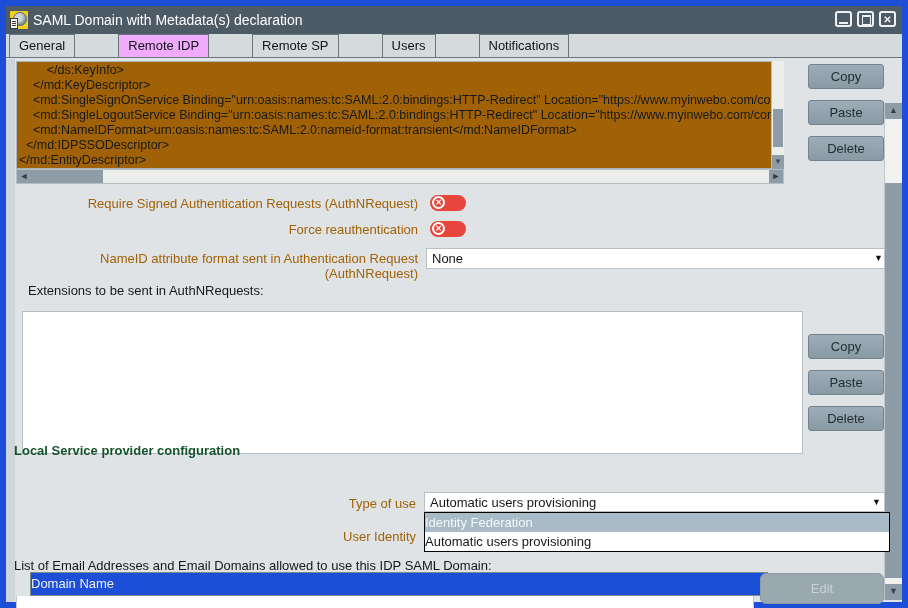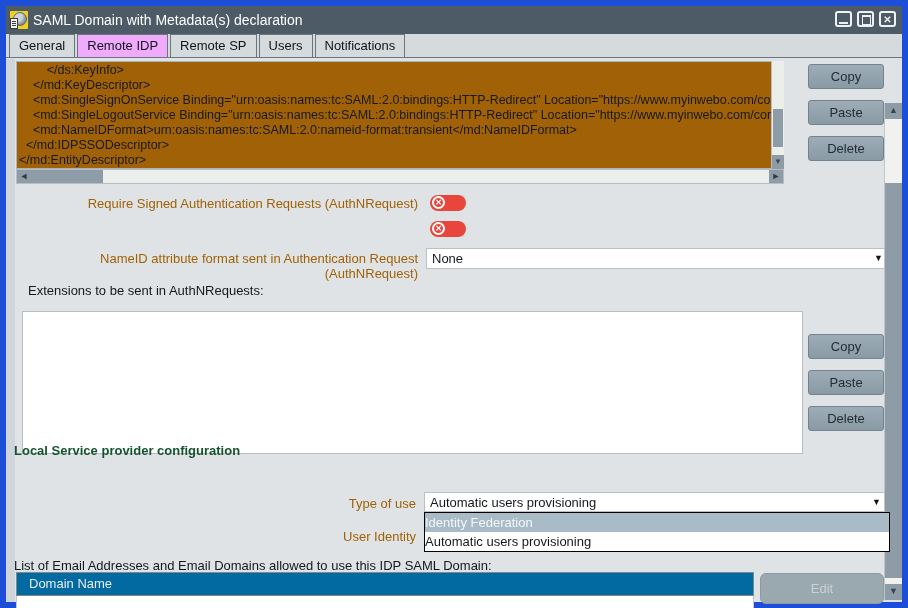--- a/index.html
+++ b/index.html
@@ -52,21 +52,21 @@
     content:""; position:absolute; left:2px; right:2px; bottom:1px; height:2px; background:#eef2f4;
   }
   .win-btn.max::after {
     content:""; position:absolute; left:3px; top:2px; width:7px; height:7px;
     border:1px solid #eef2f4; border-top-width:2px;
   }
   
   .tabbar {
     position: absolute; left: 0; top: 28px; right: 0; height: 24px;
     background: #d5dadc; border-bottom: 1px solid #69767e;
-    display: flex; align-items: flex-end; padding-left: 3px;
+    display: flex; align-items: flex-end; padding-left: 3px; gap: 41px;
   }
   .tab {
     font-size: 13px; color: #101418; padding: 3px 9px 4px 9px;
     border: 1px solid #69767e; border-bottom: none; background: #d5dadc;
     margin-right: 2px; cursor: pointer; white-space: nowrap;
   }
   .tab.active { background: #f0abfc; }
   
   .content { position: absolute; left: 0; top: 53px; right: 0; bottom: 0; background: #dfe3e5; }
   .content::before { content:""; position:absolute; left:0; top:0; bottom:0; width:9px; background:#cfd5d8; }
@@ -140,23 +140,23 @@
 
   .ext-area {
     position: absolute; left: 16px; top: 252px; width: 781px; height: 143px;
     background: #ffffff; border: 1px solid #b6bec2;
     font-size: 13px; padding: 2px;
   }
   .section-heading { position: absolute; left: 8px; top: 384px; font-size: 13px; font-weight: bold; color: #14532d; }
 
   
   .table-header {
-    position: absolute; left: 10px; top: 513px; width: 738px; height: 24px;
-    background: #0369a1; border: 1px solid #7b8c8c;
-    color: #e9eeee; font-size: 13px; line-height: 22px; padding-left: 12px; cursor: pointer;
+    position: absolute; left: 24px; top: 513px; width: 738px; height: 24px;
+    background: #1d4ed8; border: 1px solid #7b8c8c;
+    color: #e9eeee; font-size: 13px; line-height: 22px; cursor: pointer;
   }
   .table-row {
     position: absolute; left: 10px; top: 537px; width: 738px; height: 14px;
     background: #ffffff; border: 1px solid #c2c8cb; border-top: none;
   }
   .edit-btn {
     position: absolute; left: 754px; top: 514px; width: 124px; height: 31px;
     background: #9aa8af; border: 1px solid #8c9aa1; border-radius: 6px;
     color: #c9d2d7; font-size: 13px; text-align: center; line-height: 29px; cursor: default;
   }
@@ -215,20 +215,21 @@
 
     <div class="side-btn" style="top:5px;">Copy</div>
     <div class="side-btn" style="top:41px;">Paste</div>
     <div class="side-btn" style="top:77px;">Delete</div>
 
     <div class="row-label" style="left:0; top:137px; width:412px;">Require Signed Authentication Requests (AuthNRequest)</div>
     <div class="toggle" style="top:136px;">
       <span class="knob">✕</span>
     </div>
 
+    <div class="row-label" style="left:0; top:163px; width:412px;">Force reauthentication</div>
     <div class="toggle" style="top:162px;">
       <span class="knob">✕</span>
     </div>
 
     <div class="row-label" style="left:0; top:192px; width:412px;">NameID attribute format sent in Authentication Request (AuthNRequest)</div>
     <div class="select" style="left:420px; top:189px; width:466px; height:21px;">
       <span>None</span>
       <span class="arr">▼</span>
     </div>
 

